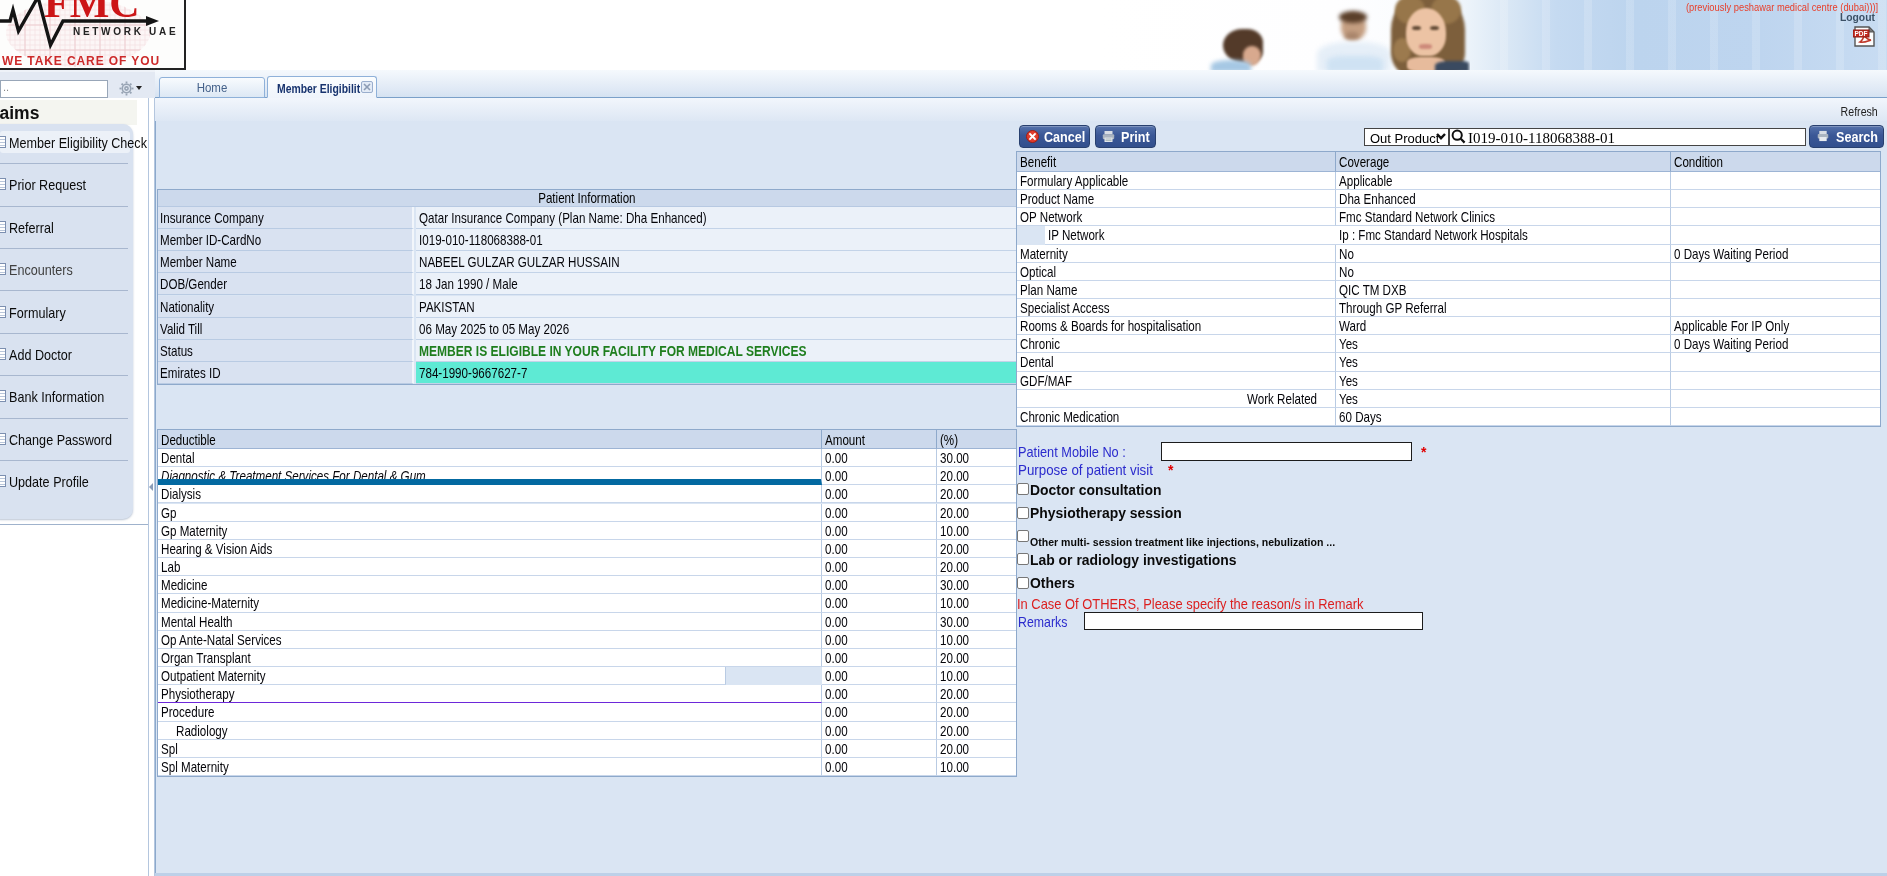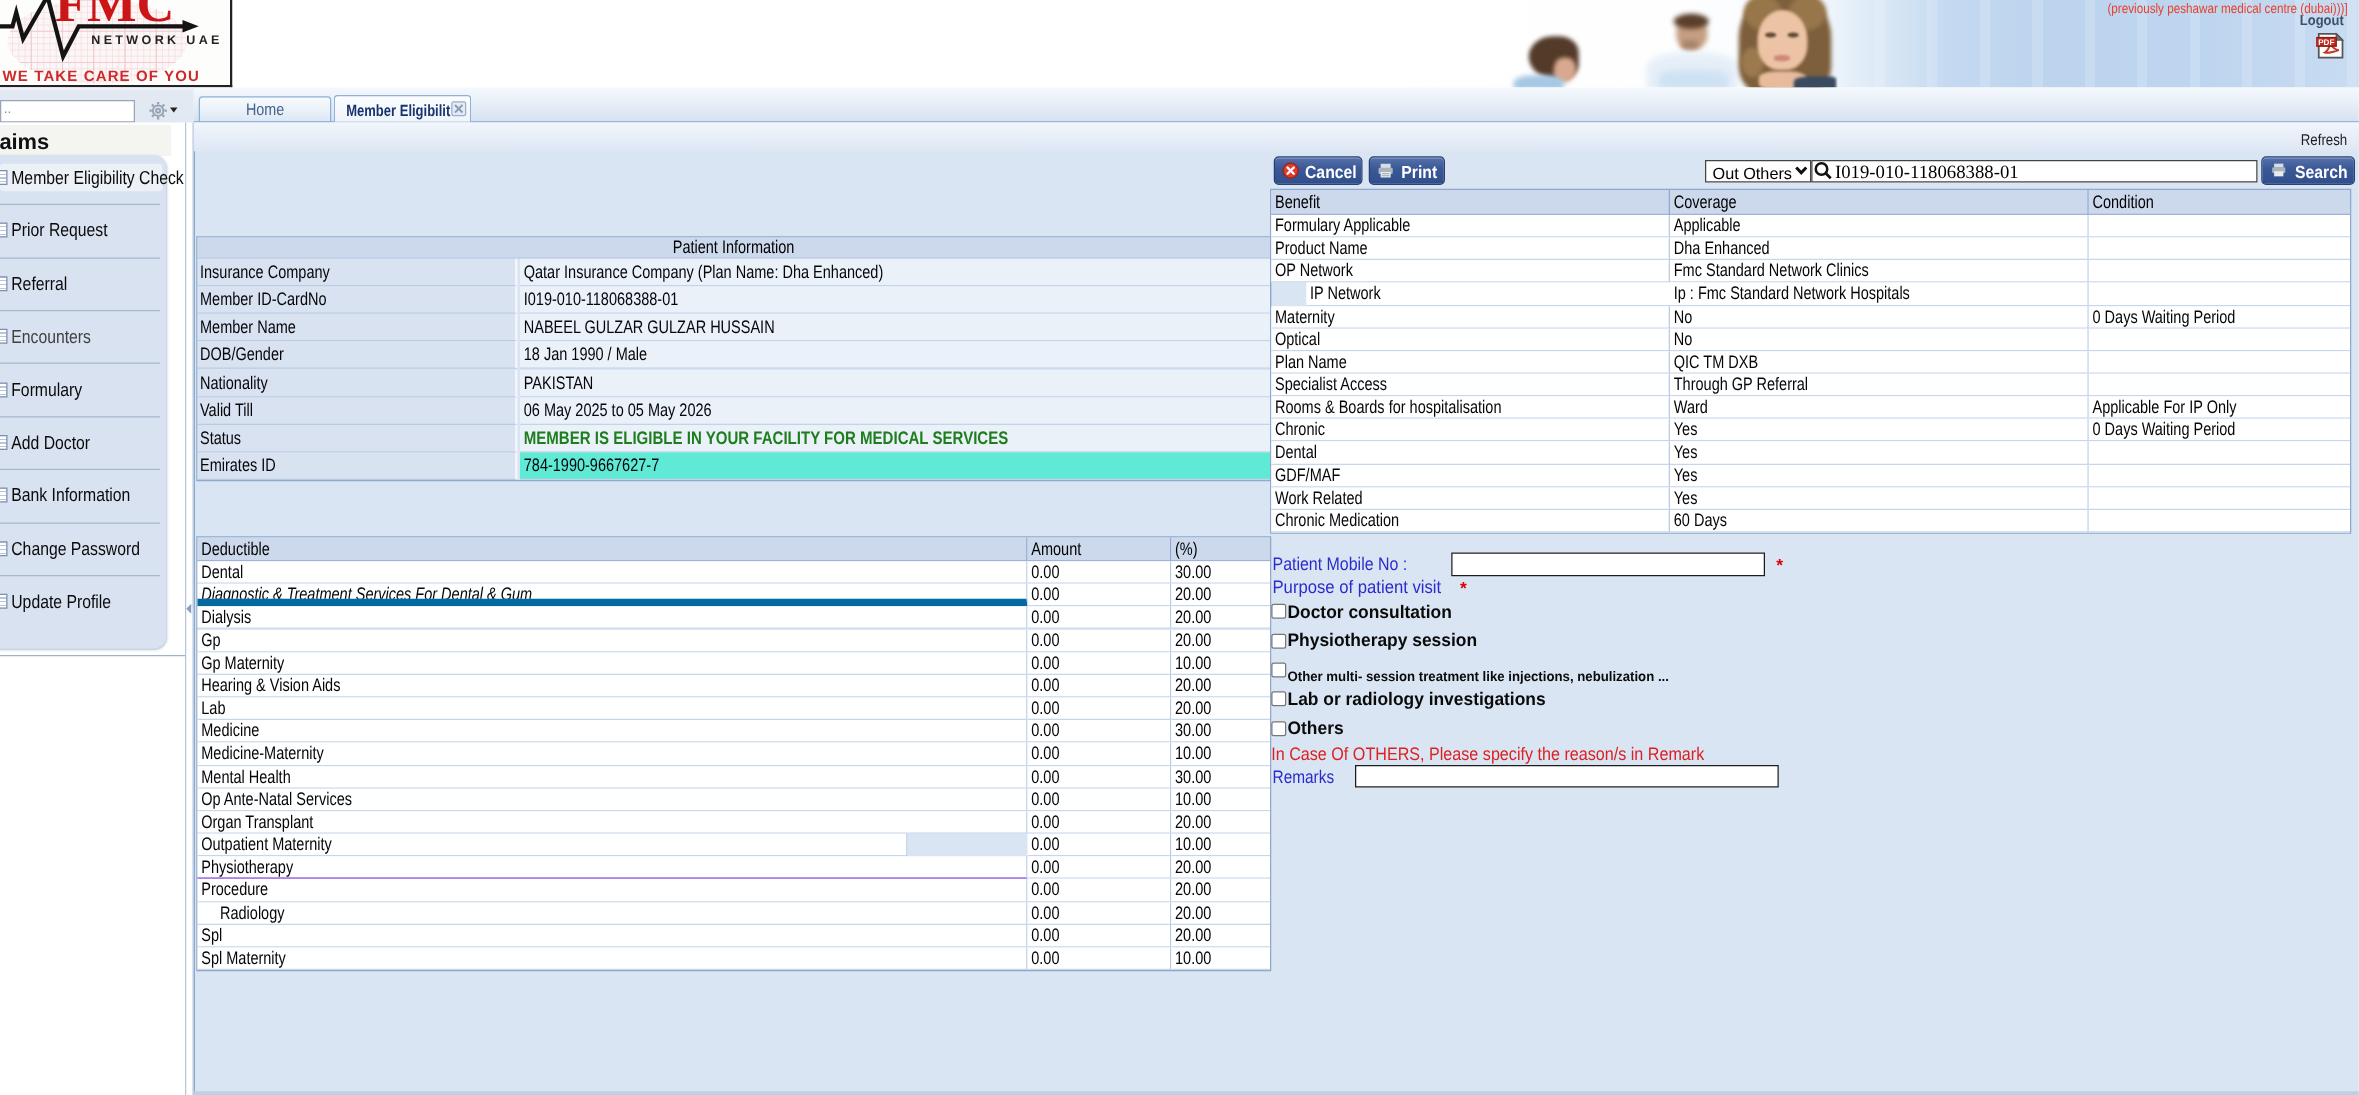--- a/index.html
+++ b/index.html
@@ -272,21 +272,21 @@
     </svg>
   </div>
 <div class="ab" style="left:1095px;top:125px;width:61px;height:23px;box-sizing:border-box;background:linear-gradient(#5572ab,#3a5796 45%,#324f8d);border:1px solid #28406f;border-radius:4px;color:#fff;font-weight:bold;font-size:14px;box-shadow:inset 0 1px 0 rgba(255,255,255,0.25);padding:3px 0 0 25px;"><span class="sx" style="transform:scaleX(0.90)">Print</span></div>
 <svg class="ab" style="left:1102px;top:130px;" width="13" height="13" viewBox="0 0 13 13">
     <rect x="2.5" y="1" width="8" height="3.4" fill="#d8dde4"></rect>
     <rect x="0.8" y="4.2" width="11.4" height="5" rx="1" fill="#aab4c0"></rect>
     <rect x="2.5" y="7.6" width="8" height="4.4" fill="#e8ebef"></rect>
     <line x1="3.5" y1="9" x2="9.5" y2="9" stroke="#9aa" stroke-width="0.8"></line>
     <line x1="3.5" y1="10.6" x2="9.5" y2="10.6" stroke="#9aa" stroke-width="0.8"></line>
   </svg>
-<div class="ab" style="left:1364px;top:128px;width:85px;height:18px;box-sizing:border-box;background:#fff;border:1px solid #444;font-size:13px;color:#000;padding:2px 0 0 5px;">Out Others</div>
+<div class="ab" style="left:1364px;top:128px;width:85px;height:18px;box-sizing:border-box;background:#fff;border:1px solid #444;font-size:13px;color:#000;padding:2px 0 0 5px;">Out Product</div>
 <svg class="ab" style="left:1436px;top:133px;" width="10" height="7" viewBox="0 0 10 7">
     <path d="M1 1 L5 5.2 L9 1" fill="none" stroke="#111" stroke-width="2.4"></path>
   </svg>
 <div class="ab" style="left:1449px;top:128px;width:357px;height:18px;box-sizing:border-box;background:#fff;border:1px solid #444;"></div>
 <svg class="ab" style="left:1451px;top:129px;" width="15" height="15" viewBox="0 0 15 15">
     <circle cx="6.2" cy="6.2" r="4.6" fill="none" stroke="#111" stroke-width="2"></circle>
     <line x1="9.8" y1="9.8" x2="13.6" y2="13.6" stroke="#111" stroke-width="2.2"></line>
   </svg>
 <div class="ab" style="left:1468px;top:130px;width:300px;height:15px;font-family:'Liberation Serif',serif;font-size:15px;color:#000;">I019-010-118068388-01</div>
 <div class="ab" style="left:1809px;top:125px;width:75px;height:23px;box-sizing:border-box;background:linear-gradient(#5572ab,#3a5796 45%,#324f8d);border:1px solid #28406f;border-radius:4px;color:#fff;font-weight:bold;font-size:14px;box-shadow:inset 0 1px 0 rgba(255,255,255,0.25);padding:3px 0 0 26px;"><span class="sx" style="transform:scaleX(0.90)">Search</span></div>
@@ -328,21 +328,21 @@
 <div class="cell" style="left:1671px;top:317.1px;width:209px;height:18.14px;background:#fff;font-size:14.5px;color:#05050a;padding:1px 0 0 3px;border-bottom:1px solid #c8d6ea;"><span class="sx" style="transform:scaleX(0.80)">Applicable For IP Only</span></div>
 <div class="cell" style="left:1017px;top:335.3px;width:319px;height:18.14px;background:#fff;font-size:14.5px;color:#05050a;padding:1px 0 0 3px;border-bottom:1px solid #c8d6ea;border-right:1px solid #b9cbe3;"><span class="sx" style="transform:scaleX(0.80)">Chronic</span></div>
 <div class="cell" style="left:1336px;top:335.3px;width:335px;height:18.14px;background:#fff;font-size:14.5px;color:#05050a;padding:1px 0 0 3px;border-bottom:1px solid #c8d6ea;border-right:1px solid #b9cbe3;"><span class="sx" style="transform:scaleX(0.80)">Yes</span></div>
 <div class="cell" style="left:1671px;top:335.3px;width:209px;height:18.14px;background:#fff;font-size:14.5px;color:#05050a;padding:1px 0 0 3px;border-bottom:1px solid #c8d6ea;"><span class="sx" style="transform:scaleX(0.80)">0 Days Waiting Period</span></div>
 <div class="cell" style="left:1017px;top:353.4px;width:319px;height:18.14px;background:#fff;font-size:14.5px;color:#05050a;padding:1px 0 0 3px;border-bottom:1px solid #c8d6ea;border-right:1px solid #b9cbe3;"><span class="sx" style="transform:scaleX(0.80)">Dental</span></div>
 <div class="cell" style="left:1336px;top:353.4px;width:335px;height:18.14px;background:#fff;font-size:14.5px;color:#05050a;padding:1px 0 0 3px;border-bottom:1px solid #c8d6ea;border-right:1px solid #b9cbe3;"><span class="sx" style="transform:scaleX(0.80)">Yes</span></div>
 <div class="cell" style="left:1671px;top:353.4px;width:209px;height:18.14px;background:#fff;font-size:14.5px;color:#05050a;padding:1px 0 0 3px;border-bottom:1px solid #c8d6ea;"><span class="sx" style="transform:scaleX(0.80)"></span></div>
 <div class="cell" style="left:1017px;top:371.5px;width:319px;height:18.14px;background:#fff;font-size:14.5px;color:#05050a;padding:1px 0 0 3px;border-bottom:1px solid #c8d6ea;border-right:1px solid #b9cbe3;"><span class="sx" style="transform:scaleX(0.80)">GDF/MAF</span></div>
 <div class="cell" style="left:1336px;top:371.5px;width:335px;height:18.14px;background:#fff;font-size:14.5px;color:#05050a;padding:1px 0 0 3px;border-bottom:1px solid #c8d6ea;border-right:1px solid #b9cbe3;"><span class="sx" style="transform:scaleX(0.80)">Yes</span></div>
 <div class="cell" style="left:1671px;top:371.5px;width:209px;height:18.14px;background:#fff;font-size:14.5px;color:#05050a;padding:1px 0 0 3px;border-bottom:1px solid #c8d6ea;"><span class="sx" style="transform:scaleX(0.80)"></span></div>
-<div class="cell" style="left:1017px;top:389.7px;width:319px;height:18.14px;background:#fff;font-size:14.5px;color:#05050a;padding:1px 0 0 3px;border-bottom:1px solid #c8d6ea;border-right:1px solid #b9cbe3;"><span class="sx" style="transform:scaleX(0.80)">Work Related</span></div>
+<div class="cell" style="left:1017px;top:389.7px;width:319px;height:18.14px;background:#fff;font-size:14.5px;color:#05050a;padding:1px 0 0 3px;border-bottom:1px solid #c8d6ea;border-right:1px solid #b9cbe3;text-align:right;"><span class="sx" style="transform:scaleX(0.80)">Work Related</span></div>
 <div class="cell" style="left:1336px;top:389.7px;width:335px;height:18.14px;background:#fff;font-size:14.5px;color:#05050a;padding:1px 0 0 3px;border-bottom:1px solid #c8d6ea;border-right:1px solid #b9cbe3;"><span class="sx" style="transform:scaleX(0.80)">Yes</span></div>
 <div class="cell" style="left:1671px;top:389.7px;width:209px;height:18.14px;background:#fff;font-size:14.5px;color:#05050a;padding:1px 0 0 3px;border-bottom:1px solid #c8d6ea;"><span class="sx" style="transform:scaleX(0.80)"></span></div>
 <div class="cell" style="left:1017px;top:407.8px;width:319px;height:18.14px;background:#fff;font-size:14.5px;color:#05050a;padding:1px 0 0 3px;border-bottom:1px solid #c8d6ea;border-right:1px solid #b9cbe3;"><span class="sx" style="transform:scaleX(0.80)">Chronic Medication</span></div>
 <div class="cell" style="left:1336px;top:407.8px;width:335px;height:18.14px;background:#fff;font-size:14.5px;color:#05050a;padding:1px 0 0 3px;border-bottom:1px solid #c8d6ea;border-right:1px solid #b9cbe3;"><span class="sx" style="transform:scaleX(0.80)">60 Days</span></div>
 <div class="cell" style="left:1671px;top:407.8px;width:209px;height:18.14px;background:#fff;font-size:14.5px;color:#05050a;padding:1px 0 0 3px;border-bottom:1px solid #c8d6ea;"><span class="sx" style="transform:scaleX(0.80)"></span></div>
 <div class="ab" style="left:1018px;top:444px;width:145px;height:16px;color:#2b2bcd;font-size:14.5px;"><span class="sx" style="transform:scaleX(0.88)">Patient Mobile No :</span></div>
 <div class="ab" style="left:1161px;top:442px;width:251px;height:19px;box-sizing:border-box;background:#fff;border:1px solid #1c1c1c;"></div>
 <div class="ab" style="left:1421px;top:444px;width:10px;height:14px;color:#e00000;font-weight:bold;font-size:14px;">*</div>
 <div class="ab" style="left:1018px;top:462px;width:160px;height:16px;white-space:nowrap;color:#2b2bcd;font-size:14.5px;"><span class="sx" style="transform:scaleX(0.92)">Purpose of patient visit</span></div>
 <div class="ab" style="left:1168px;top:462px;width:10px;height:14px;color:#e00000;font-weight:bold;font-size:14px;">*</div>

